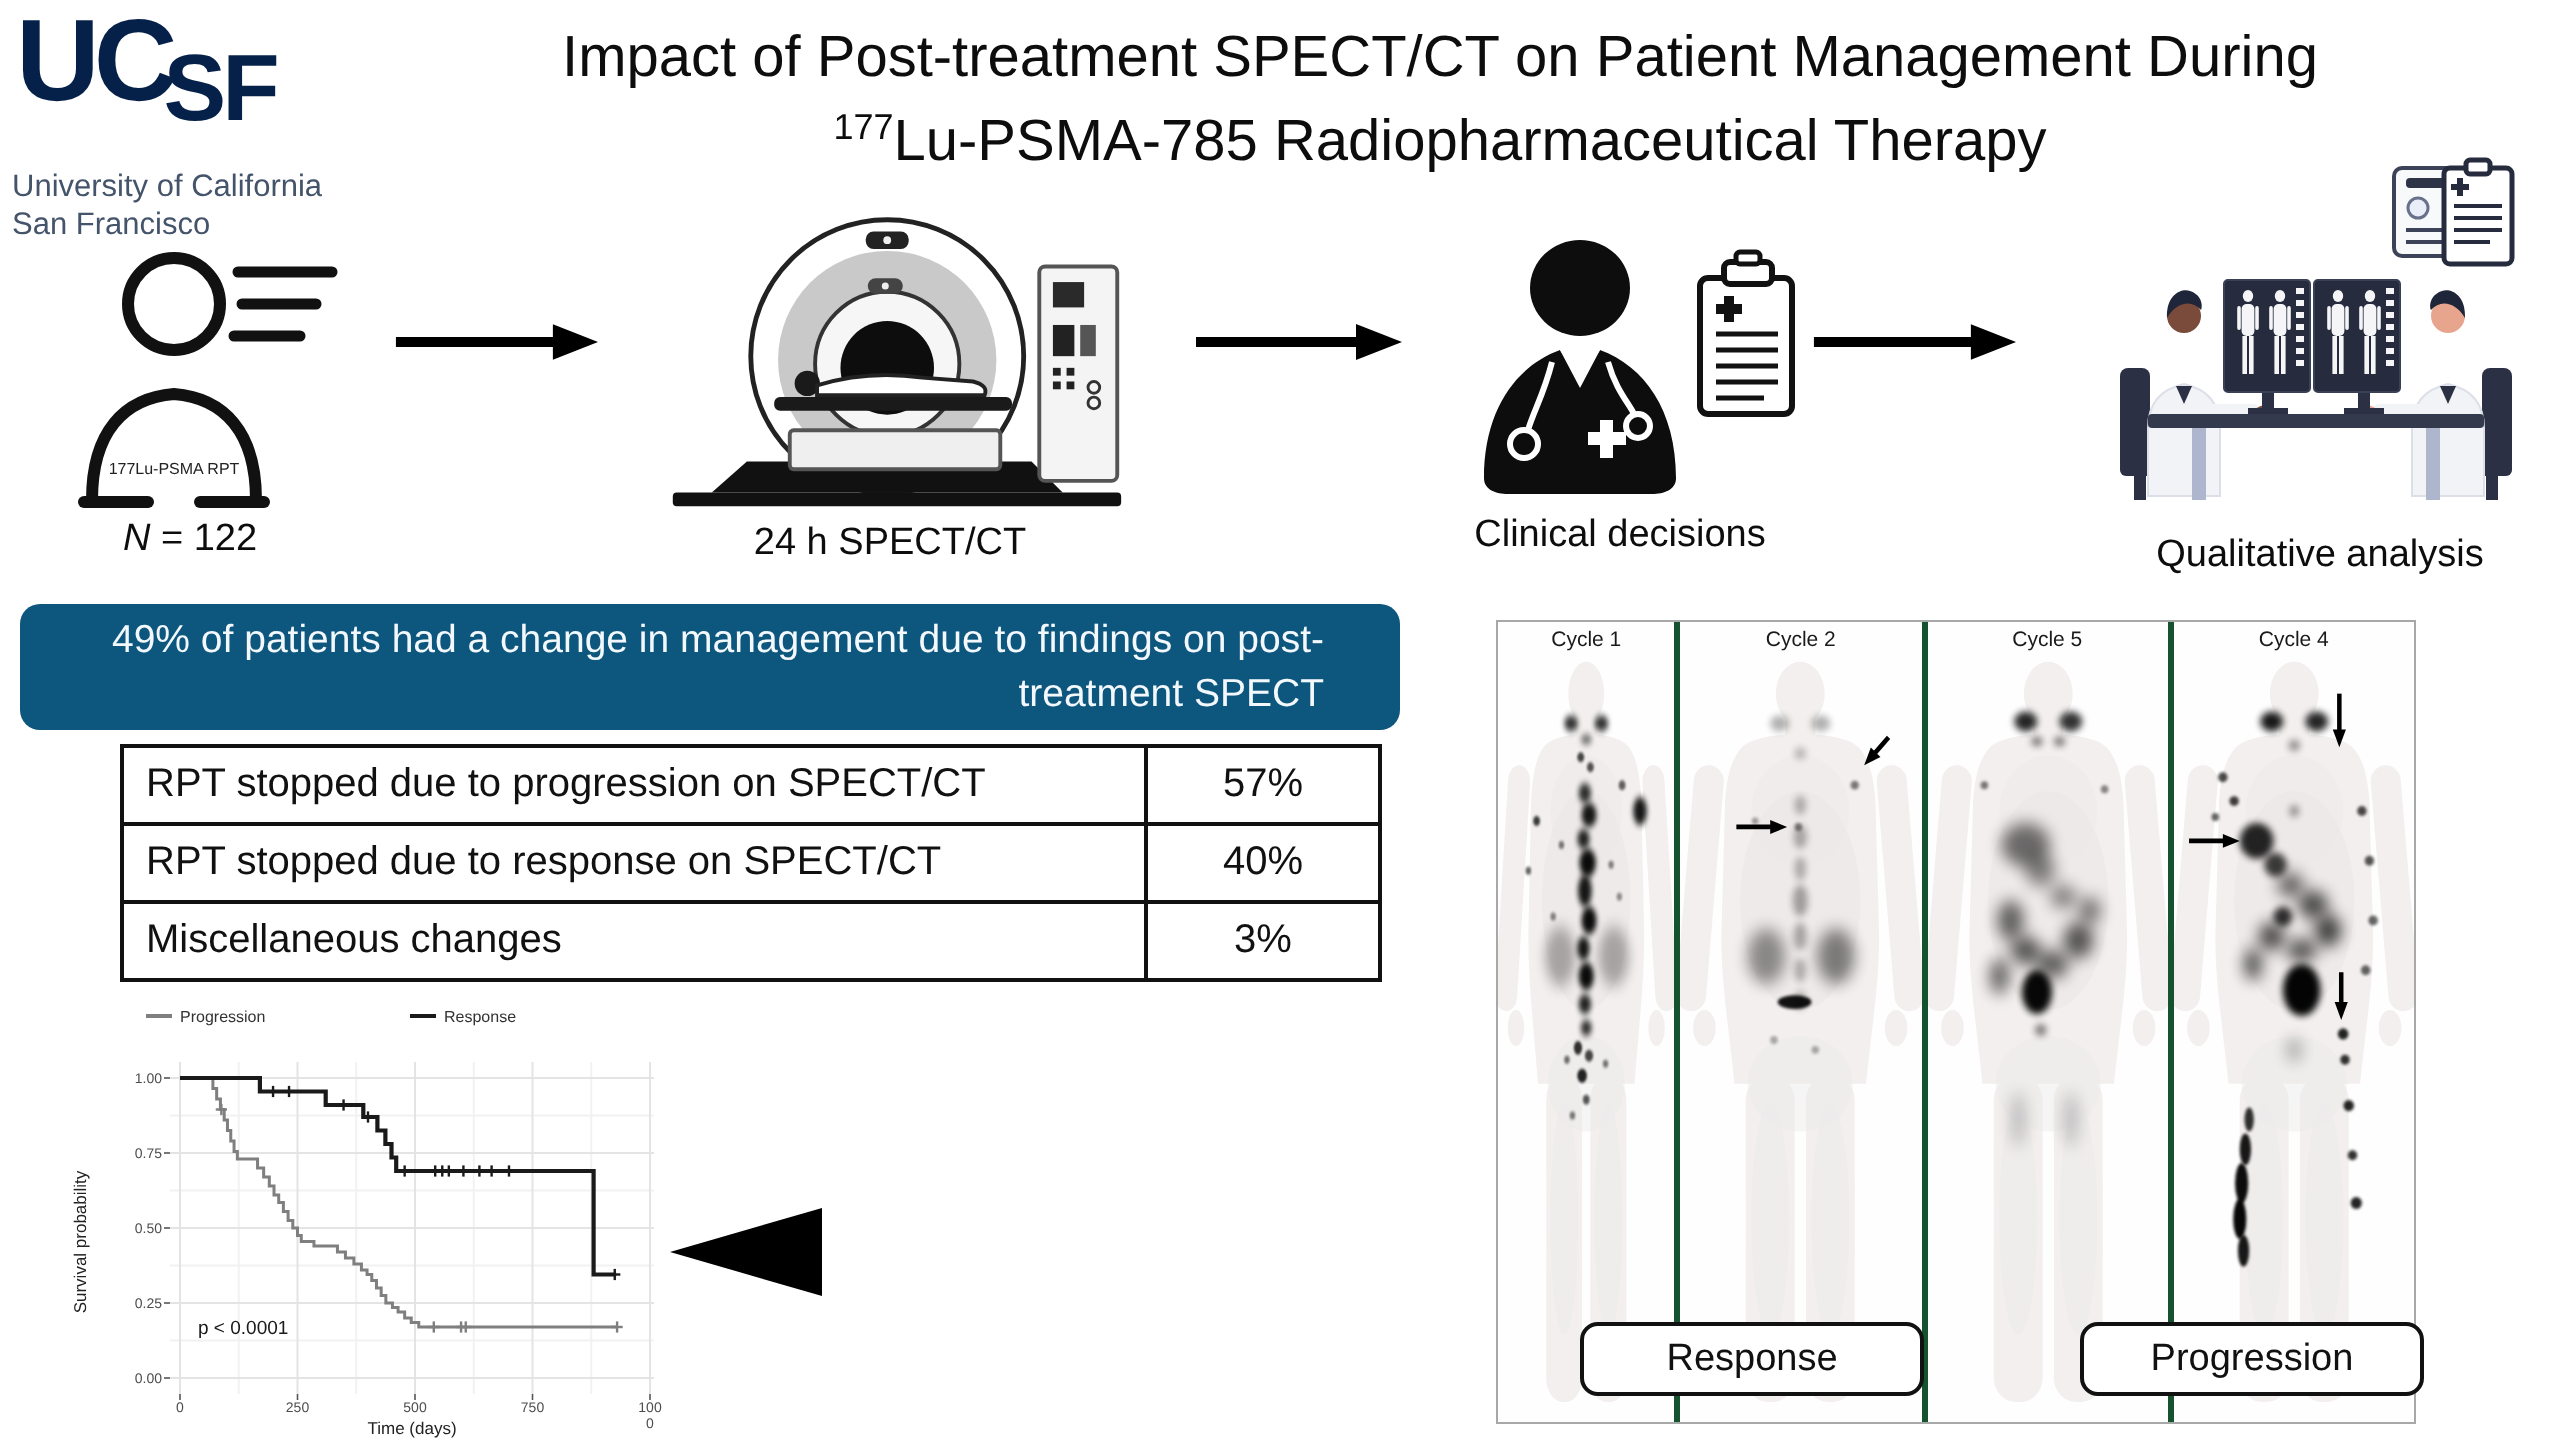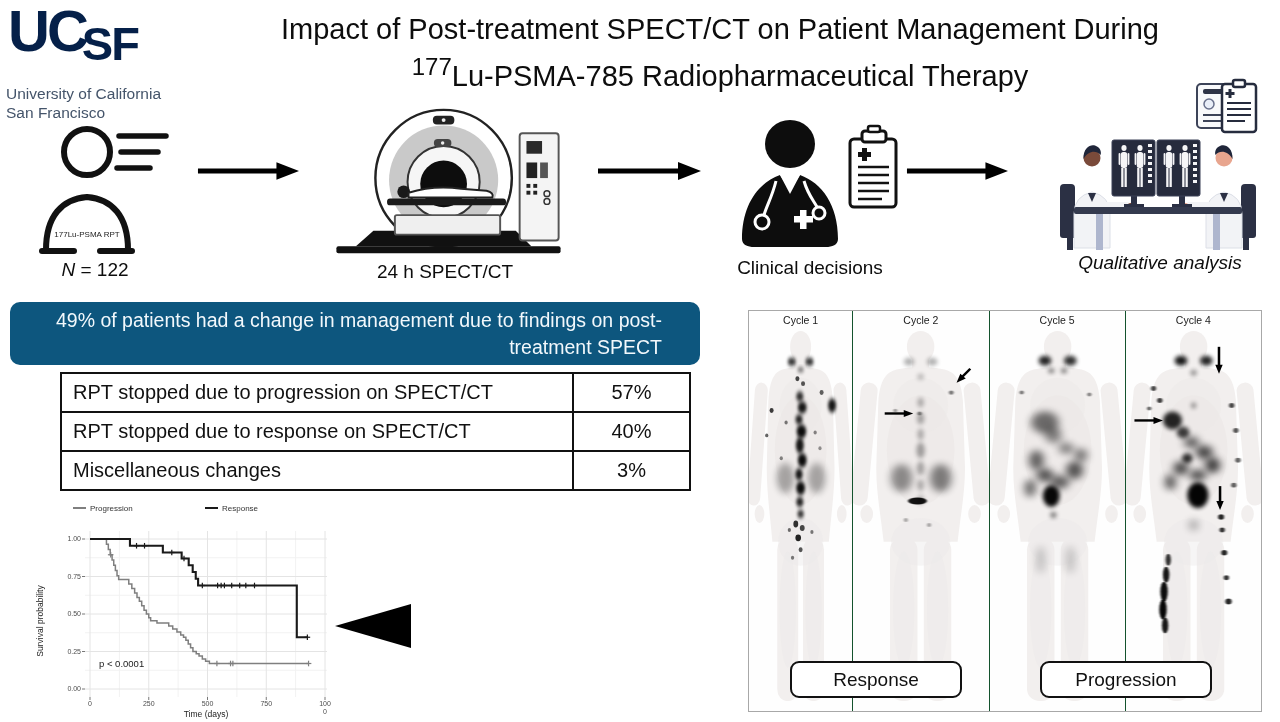--- a/index.html
+++ b/index.html
@@ -5,42 +5,42 @@
   html,body{margin:0;padding:0;background:#fff;}
   .stage{position:relative;width:1280px;height:722px;background:#fff;overflow:hidden;
          font-family:"Liberation Sans",sans-serif;color:#111;}
   .abs{position:absolute;}
   
   .logo{left:8px;top:2px;display:flex;align-items:flex-start;color:#052049;font-weight:bold;}
   .logo .uc{font-size:58px;letter-spacing:-3px;line-height:1;}
   .logo .sf{font-size:47px;letter-spacing:-2px;line-height:1;position:relative;top:18px;left:-4px;}
   .logo-sub{left:6px;top:84px;font-size:15.5px;color:#44546a;line-height:1.25;}
   .title{left:150px;top:8px;width:1140px;text-align:center;font-size:29px;line-height:1.45;color:#0d0d0d;}
-  .title sup{font-size:24px;}
+  .title sup{font-size:18px;}
   
   .caption{font-size:19px;text-align:center;color:#0d0d0d;}
   .nlabel i{font-style:italic;}
   
   .banner{left:10px;top:302px;width:690px;height:63px;background:#0d567e;border-radius:10px;
           color:#f2f8fc;font-size:19.5px;display:flex;align-items:center;justify-content:center;
           text-align:right;padding:0 38px;box-sizing:border-box;line-height:1.35;}
   
   table.mgmt{left:60px;top:372px;position:absolute;border-collapse:collapse;background:#fff;}
   table.mgmt td{border:2px solid #111;font-size:20px;height:35px;}
   table.mgmt td.lbl{width:498px;padding-left:11px;}
   table.mgmt td.val{width:113px;text-align:center;}
   
   .bubble{left:408px;top:527px;width:252px;height:166px;background:#000;border-radius:14px;
           color:#fff;font-size:20px;line-height:1.32;display:flex;align-items:center;
           justify-content:center;text-align:center;padding:0 14px;box-sizing:border-box;}
   
-  .scan-panel{left:748px;top:310px;width:514px;height:402px;border:1px solid #a8a8a8;
+  .scan-panel{left:748px;top:310px;width:460px;height:402px;border:1px solid #a8a8a8;
               display:flex;background:#fefefe;box-sizing:border-box;}
   .scan-col{position:relative;flex:1 1 0;overflow:hidden;}
-  .scan-col + .scan-col{border-left:1px solid #14532d;padding-left:32px;}
+  .scan-col + .scan-col{border-left:3px solid #14532d;padding-left:32px;}
   .cycle-label{position:absolute;top:3px;left:0;width:100%;text-align:center;font-size:10.5px;
                color:#1a1a1a;z-index:3;}
   .scan-col svg{position:absolute;left:0;top:0;width:100%;height:100%;}
   .outcome{position:absolute;height:37px;width:172px;background:#fff;border:2px solid #111;
            border-radius:9px;display:flex;align-items:center;justify-content:center;
            font-size:19px;z-index:5;box-sizing:border-box;}
   .flow-arrow line{stroke:#000;stroke-width:5;}
   .flow-arrow polygon{fill:#000;}
 </style>
 </head>
@@ -222,21 +222,21 @@
           <rect x="135" y="32" width="4" height="3"></rect>
           <rect x="135" y="38" width="4" height="3"></rect>
           <rect x="135" y="44" width="4" height="3"></rect>
           <rect x="135" y="50" width="4" height="3"></rect>
           <rect x="135" y="56" width="4" height="3"></rect>
           <rect x="135" y="62" width="4" height="3"></rect>
       </g>
     </g>
     <rect x="16" y="89" width="168" height="7" rx="2" fill="#343a4e"></rect>
   </svg>
-  <div class="abs caption" style="left:1060px;top:252px;width:200px;font-style:italic;">Qualitative analysis</div>
+  <div class="abs caption" style="left:1060px;top:267px;width:200px;">Qualitative analysis</div>
 
   <div class="banner abs">49% of patients had a change in management due to findings on post-treatment SPECT</div>
 
   <table class="mgmt">
       <tbody id="mgmt-body">
         <tr>
           <td class="lbl">RPT stopped due to progression on SPECT/CT</td>
           <td class="val">57%</td>
         </tr>
         <tr>

